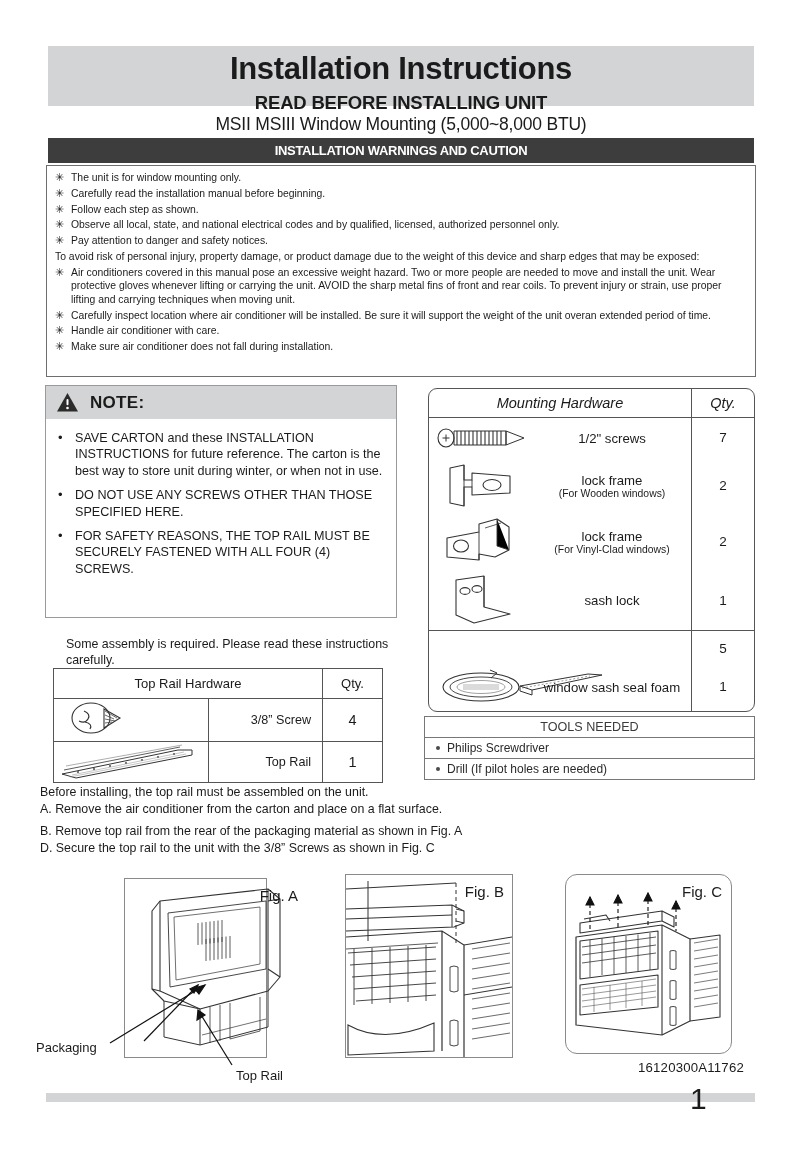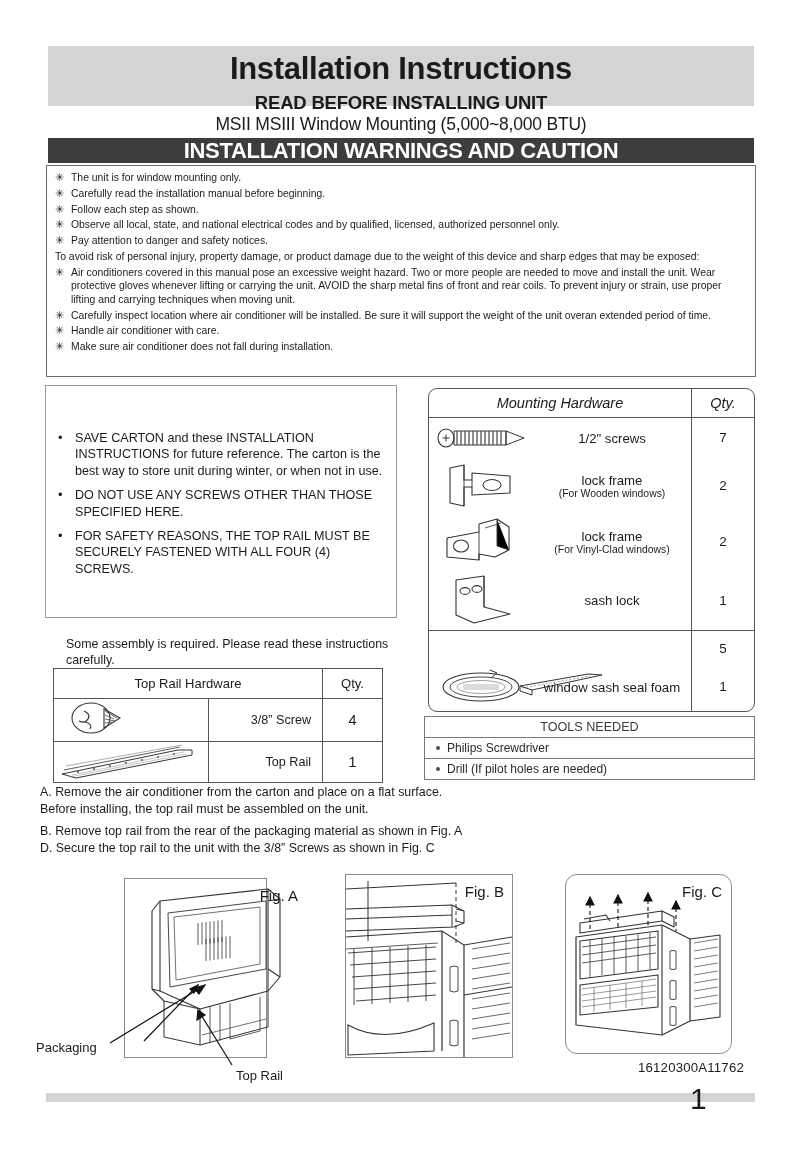--- a/index.html
+++ b/index.html
@@ -69,21 +69,21 @@
   }
   .warn-head-text {
     position: absolute;
     left: 0;
     top: 0;
     width: 706px;
     height: 15px;
     line-height: 25px;
     text-align: center;
     color: #ffffff;
-    font-size: 22px;
+    font-size: 13px;
     font-weight: bold;
     letter-spacing: -0.3px;
   }
 
   
   .warn-box {
     position: absolute;
     left: 46px;
     top: 165px;
     width: 710px;
@@ -429,20 +429,30 @@
     <span class="wstar">✳</span>
     <span class="wtxt">Handle air conditioner with care.</span>
   </div>
   <div class="wline">
     <span class="wstar">✳</span>
     <span class="wtxt">Make sure air conditioner does not fall during installation.</span>
   </div>
 </div>
 
 <div class="note-box">
+  <div class="note-head">
+    <span class="tri-icon">
+      <svg width="23" height="21" viewBox="0 0 23 21">
+        <path d="M11.5 1 L22 19.5 L1 19.5 Z" fill="#2b2b2b"></path>
+        <rect x="10.5" y="7" width="2" height="6.2" rx="1" fill="#ffffff"></rect>
+        <circle cx="11.5" cy="16" r="1.3" fill="#ffffff"></circle>
+      </svg>
+    </span>
+    <span class="note-head-label">NOTE:</span>
+  </div>
   <div class="note-body">
     <div class="nitem">
       <span class="nbul">•</span>
       <span class="ntxt">SAVE CARTON and these INSTALLATION INSTRUCTIONS for future reference. The carton is the best way to store unit during winter, or when not in use.</span>
     </div>
     <div class="nitem">
       <span class="nbul">•</span>
       <span class="ntxt">DO NOT USE ANY SCREWS OTHER THAN THOSE SPECIFIED HERE.</span>
     </div>
     <div class="nitem">
@@ -649,22 +659,22 @@
         </g>
       </svg>
     </td>
     <td class="tr-label-cell">Top Rail</td>
     <td class="tr-qty-cell">1</td>
   </tr>
 </tbody>
   </table>
 
 <div class="steps">
+  <div class="stepline">Before installing, the top rail must be assembled on the unit.</div>
   <div class="stepline">A. Remove the air conditioner from the carton and place on a flat surface.</div>
-  <div class="stepline">Before installing, the top rail must be assembled on the unit.</div>
   <div class="stepline" style="margin-top:4px;">B. Remove top rail from the rear of the packaging material as shown in Fig. A</div>
   <div class="stepline">D. Secure the top rail to the unit with the 3/8” Screws as shown in Fig. C</div>
 </div>
 
 <div class="figbox" id="fig-a">
   <svg width="167" height="178" viewBox="0 0 167 178">
     <g fill="none" stroke="#333" stroke-width="1.1" stroke-linejoin="round">
       <path d="M12 32 L20 22 L128 10 L140 20 L140 98 L128 112 L60 130 L24 122 L12 110 Z"></path>
       <path d="M20 22 L20 112 L60 130"></path>
       <path d="M20 112 L12 110"></path>

